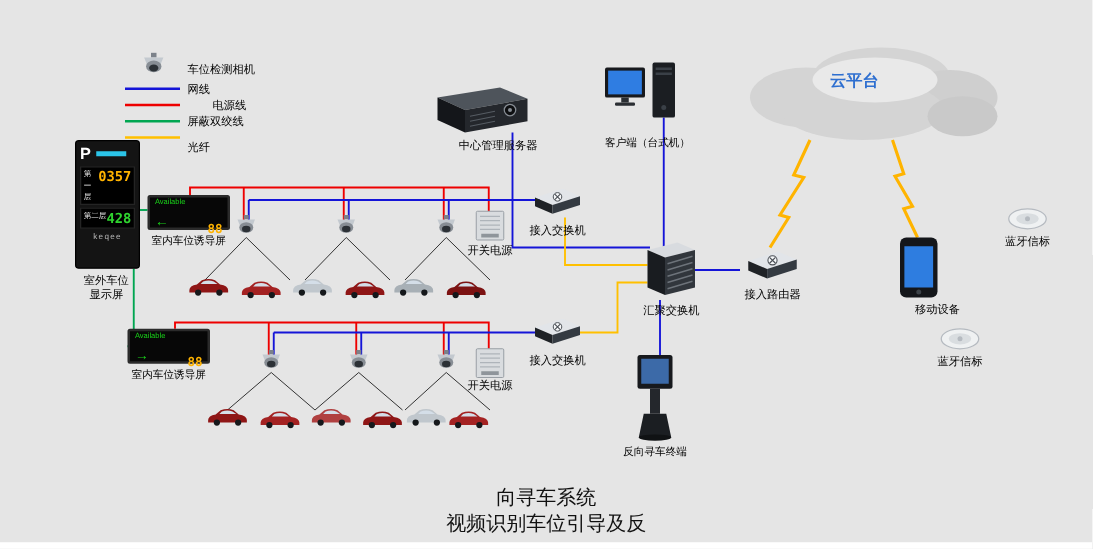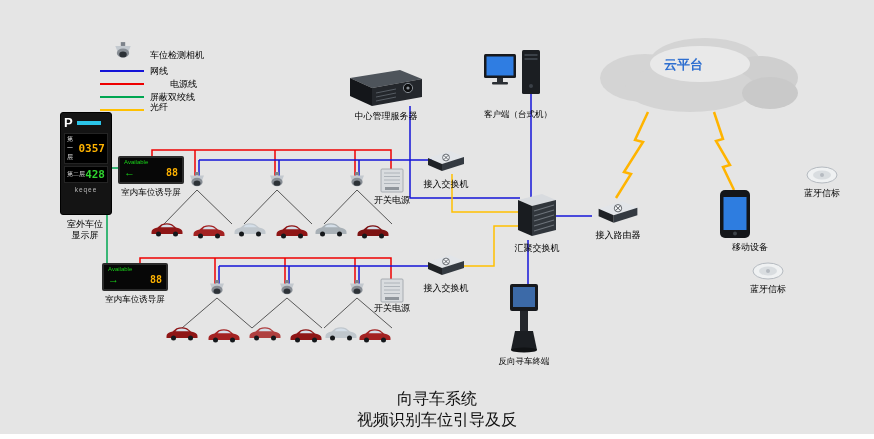--- a/index.html
+++ b/index.html
@@ -8,32 +8,32 @@
   .overlay{position:absolute;left:0;top:0;width:874px;height:439px;}
   .lbl{position:absolute;font-size:9px;color:#000;text-align:center;line-height:1.2;white-space:nowrap;}
   .leg-lbl{position:absolute;font-size:9px;color:#000;white-space:nowrap;}
   .leg-line{position:absolute;width:44px;height:2px;}
   
   .pillar{position:absolute;left:60px;top:112px;width:52px;height:103px;background:#141414;
           border:1px solid #000;border-radius:3px;box-sizing:border-box;padding:2px 3px;}
   .pillar-head{display:flex;align-items:center;gap:4px;height:16px;}
   .p-logo{color:#fff;font-weight:bold;font-size:13px;line-height:14px;}
   .cyan-bar{display:inline-block;width:24px;height:4px;background:#2bc4e8;}
-  .led-row{display:flex;justify-content:space-between;align-items:center;background:#000;
+  .led-row{display:flex;justify-content:space-between;align-items:flex-start;background:#000;
            margin:2px 0;padding:1px 2px;border:1px solid #242424;}
   .led-name{color:#e8e8e8;font-size:6px;}
   .led-val{font-family:"DejaVu Sans Mono","Liberation Mono",monospace;font-size:11px;font-weight:bold;}
   .pillar-brand{text-align:center;color:#b8b8b8;font-size:6.5px;letter-spacing:1px;margin-top:3px;}
   
   .screen{position:absolute;width:66px;height:28px;background:#070707;border:2px solid #2b2b2b;
           border-radius:2px;box-sizing:border-box;padding:1px 4px;}
   .scr-line1{color:#19d219;font-size:6px;line-height:7px;}
   .scr-row{display:flex;justify-content:space-between;align-items:center;}
   .scr-arrow{color:#19d219;font-size:11px;font-weight:bold;line-height:12px;}
-  .scr-count{color:#ffb300;font-size:10px;font-weight:bold;font-family:"DejaVu Sans Mono",monospace;}
+  .scr-count{color:#ffb300;font-size:10px;font-weight:bold;font-family:"DejaVu Sans Mono",monospace;margin-top:12px;}
   .title{position:absolute;left:297px;top:388px;width:280px;text-align:center;
          font-family:"Liberation Serif","DejaVu Serif",serif;font-size:16px;color:#111;line-height:21px;}
   .cloud-lbl{position:absolute;left:664px;top:56px;font-size:13px;font-weight:bold;}
 </style>
 </head>
 <body>
 
 <div class="canvas">
 
   <svg class="overlay" viewBox="0 0 874 439">
@@ -193,21 +193,21 @@
   </svg>
 
   <div class="leg-lbl" style="left:150px;top:49px;">车位检测相机</div>
   <div class="leg-line" style="left: 100px; top: 70px; background: rgb(20, 20, 216);"></div>
   <div class="leg-lbl" style="left:150px;top:65px;">网线</div>
   <div class="leg-line" style="left: 100px; top: 83px; background: rgb(238, 0, 0);"></div>
   <div class="leg-lbl" style="left:150px;top:78px;padding-left:20px;">电源线</div>
   <div class="leg-line" style="left: 100px; top: 96px; background: rgb(0, 166, 81);"></div>
   <div class="leg-lbl" style="left:150px;top:91px;">屏蔽双绞线</div>
   <div class="leg-line" style="left: 100px; top: 109px; background: rgb(255, 192, 0);"></div>
-  <div class="leg-lbl" style="left:150px;top:101px;">光纤</div>
+  <div class="leg-lbl" style="left:150px;top:112px;">光纤</div>
 
   <div class="pillar">
     <div class="pillar-head">
       <span class="p-logo">P</span>
       <span class="cyan-bar"></span>
     </div>
     <div class="led-row">
       <span class="led-name">第一层</span>
       <span class="led-val" style="color: rgb(255, 179, 0);">0357</span>
     </div>
@@ -233,21 +233,21 @@
 
   <div class="screen" style="left:102px;top:263px;">
     <div class="scr-line1">Available</div>
     <div class="scr-row">
       <span class="scr-arrow">→</span>
       <span class="scr-count">88</span>
     </div>
   </div>
   <div class="lbl" style="left:98px;top:294px;width:74px;font-size:8.5px;">室内车位诱导屏</div>
 
-  <div class="lbl" style="left:342px;top:111px;width:88px;">中心管理服务器</div>
+  <div class="lbl" style="left:342px;top:111px;width:88px;text-align:right;">中心管理服务器</div>
   <div class="lbl" style="left:478px;top:109px;width:80px;font-size:8.5px;">客户端（台式机）</div>
   <div class="cloud-lbl" style="color: rgb(46, 111, 208);">云平台</div>
   <div class="lbl" style="left:369px;top:195px;width:46px;">开关电源</div>
   <div class="lbl" style="left:369px;top:303px;width:46px;">开关电源</div>
   <div class="lbl" style="left:420px;top:179px;width:52px;">接入交换机</div>
   <div class="lbl" style="left:420px;top:283px;width:52px;">接入交换机</div>
   <div class="lbl" style="left:508px;top:243px;width:58px;text-align:center;">汇聚交换机</div>
   <div class="lbl" style="left:592px;top:230px;width:52px;">接入路由器</div>
   <div class="lbl" style="left:713px;top:242px;width:44px;margin-left:15px;">移动设备</div>
   <div class="lbl" style="left:799px;top:188px;width:46px;">蓝牙信标</div>

